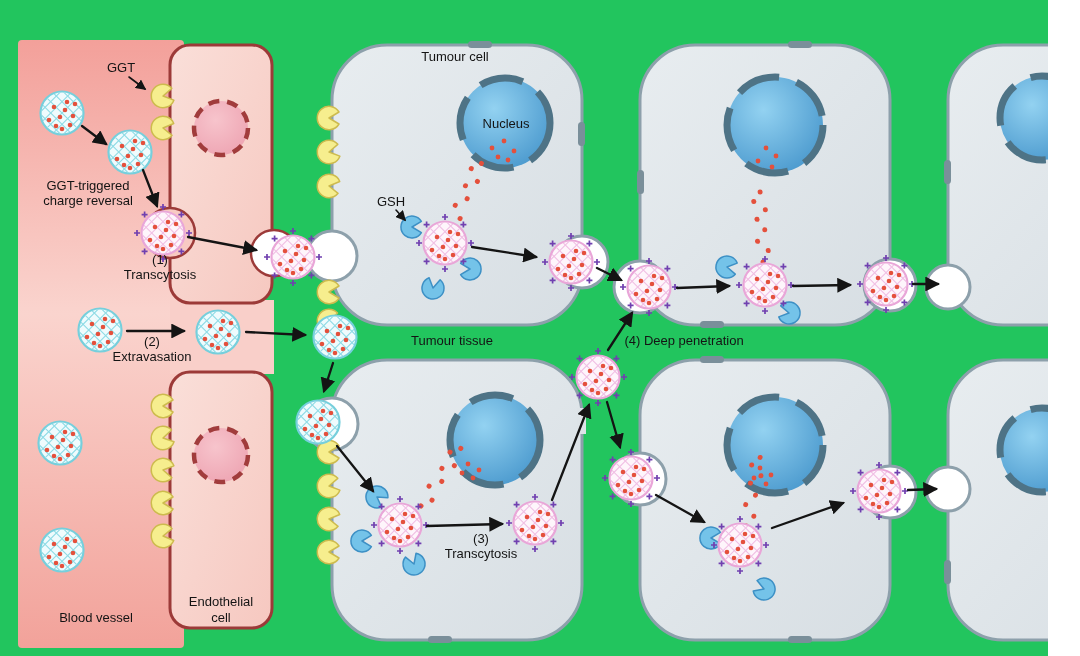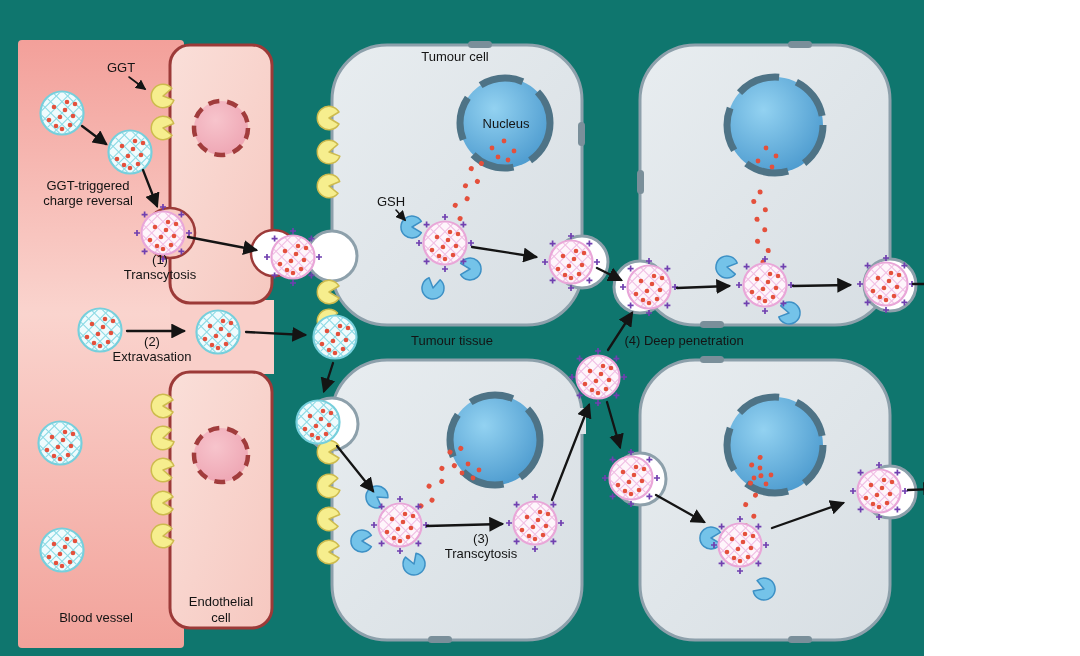--- a/index.html
+++ b/index.html
@@ -1,16 +1,16 @@
 <!DOCTYPE html>
 <html><head>
 <meta charset="utf-8">
 <style>
   html,body{margin:0;padding:0;background:#fff}
-  .stage{width:924px;height:656px;position:relative;overflow:hidden;background:#0f766e}
+  .stage{width:1048px;height:656px;position:relative;overflow:hidden;background:#22c55e}
   svg{display:block}
   .lbl{font-family:"Liberation Sans","DejaVu Sans",sans-serif;font-size:13px;fill:#141414;text-anchor:middle}
   .arr{stroke:#141414;stroke-width:2.3;fill:none;stroke-linecap:round}
   .arrthin{stroke:#141414;stroke-width:1.6;fill:none;stroke-linecap:round}
   .bar{fill:#7a8f9a}
 </style>
 </head>
 <body>
 
 <div class="stage">

